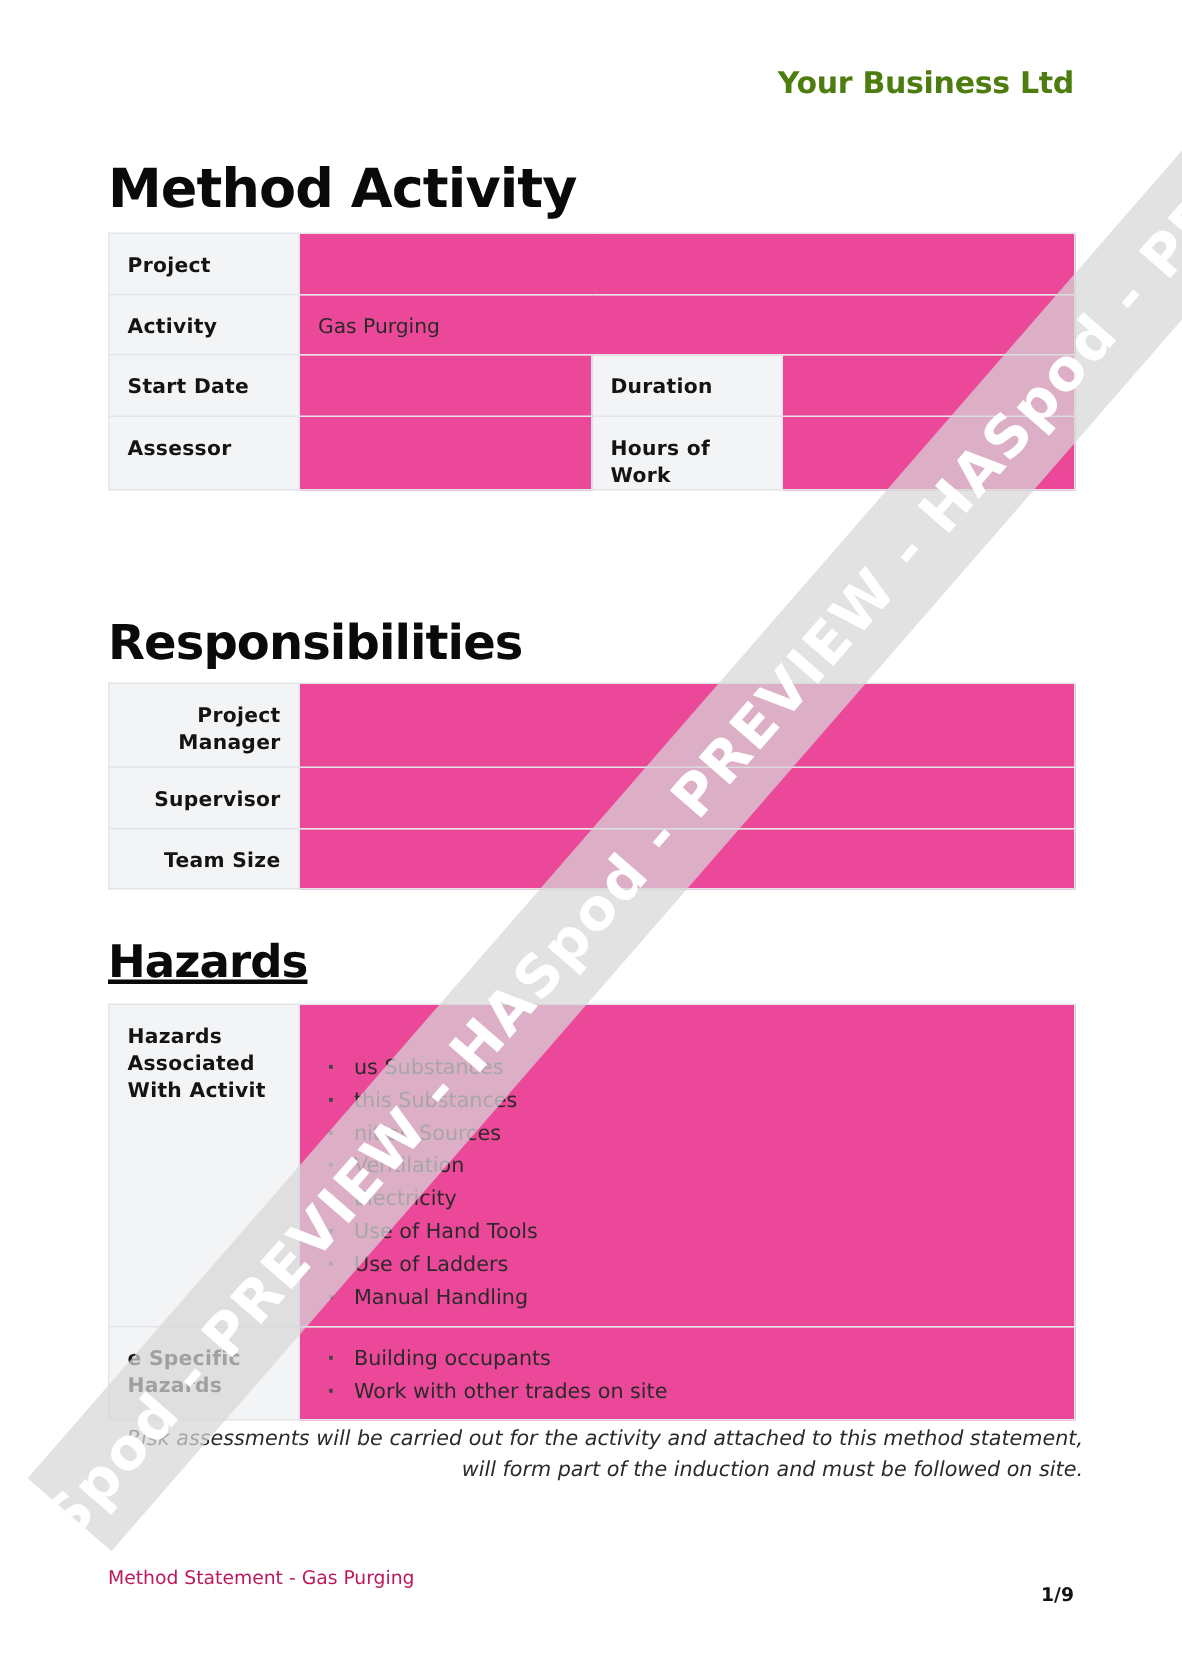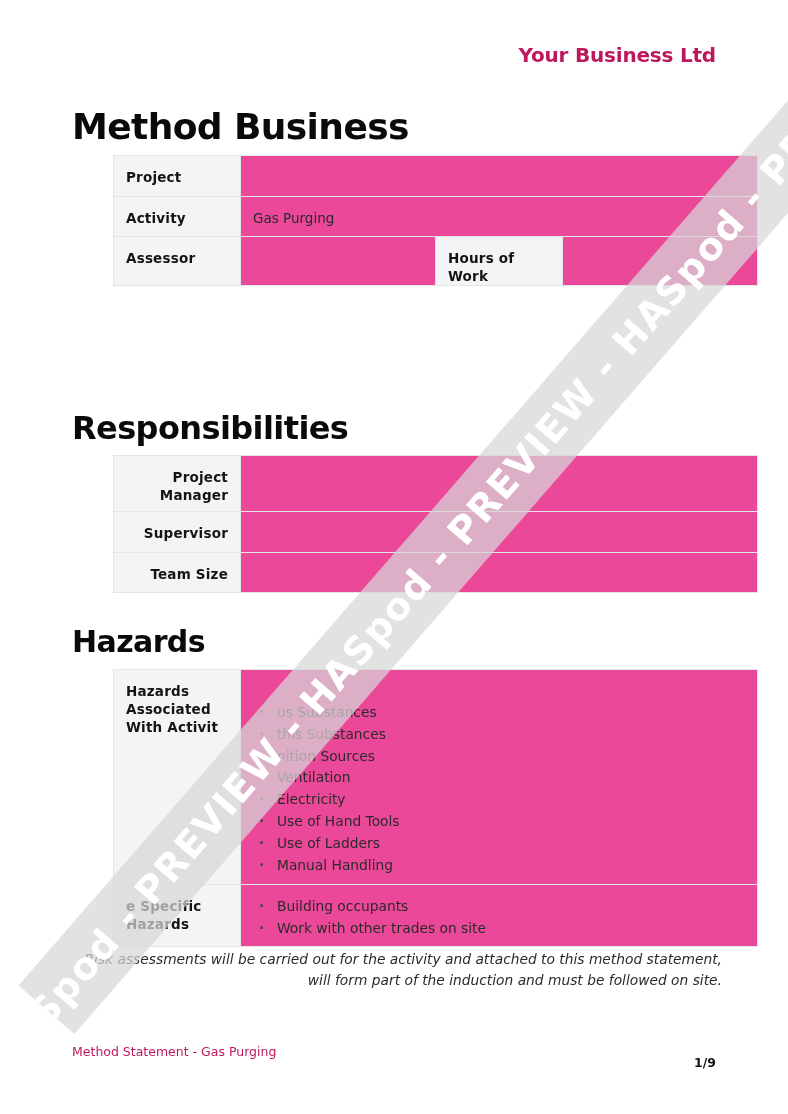--- a/index.html
+++ b/index.html
@@ -1,26 +1,26 @@
 <!DOCTYPE html>
 <html><head>
 <meta charset="utf-8">
 <style>
   * { box-sizing: border-box; margin: 0; padding: 0; }
   html, body { width: 788px; height: 1114px; background: #ffffff; overflow: hidden; }
   body { position: relative; font-family: "DejaVu Sans", "Liberation Sans", sans-serif; color: #111111; }
 
-  .company { position: absolute; right: 72px; top: 43px; font-size: 20px; font-weight: bold; letter-spacing: -0.2px; color: #be185d; }
+  .company { position: absolute; right: 72px; top: 43px; font-size: 20px; font-weight: bold; letter-spacing: -0.2px; color: #4d7c0f; }
 
   .h1 { position: absolute; left: 72px; font-weight: bold; color: #0a0a0a; letter-spacing: -0.6px; }
   .h1.main { top: 106px; font-size: 36px; }
   .h1.resp { top: 409px; font-size: 32px; }
-  .h1.haz  { top: 624px; font-size: 30px; }
+  .h1.haz  { top: 624px; font-size: 30px; text-decoration: underline; }
 
-  table.grid { position: absolute; left: 72px; width: 644px; border-collapse: collapse; table-layout: fixed; margin-left: 41px; }
+  table.grid { position: absolute; left: 72px; width: 644px; border-collapse: collapse; table-layout: fixed; }
   table.grid td { border: 1.5px solid #e3e5e9; vertical-align: top; font-size: 13.5px; }
   td.lbl { background: #f3f4f6; font-weight: bold; font-size: 12.5px; padding: 12px 12px 0 12px; line-height: 18px; color: #141414; letter-spacing: 0.2px; }
   td.val { background: #ec4899; padding: 11px 12px 0 12px; line-height: 20px; color: #2a2a2a; font-size: 13.5px; }
 
   #t1 { top: 155px; }
   #t2 { top: 455px; text-align: right; }
   #t3 { top: 669px; }
 
   ul.blist { list-style: none; padding-top: 2px; }
   ul.blist li { position: relative; padding-left: 24px; line-height: 21.8px; font-size: 13.8px; color: #2a2a2a; }
@@ -32,37 +32,43 @@
   .footer-right { position: absolute; right: 72px; top: 1044px; font-size: 12.5px; font-weight: bold; color: #111; margin-top: 11px; }
 
   .watermark { position: absolute; left: -160px; top: 520px; width: 1200px; height: 74px; background: rgba(215,215,215,0.72); transform: rotate(-49deg); transform-origin: center; display: flex; align-items: center; justify-content: center; pointer-events: none; overflow: hidden; }
   .watermark span { white-space: nowrap; color: #ffffff; font-weight: bold; font-size: 38px; letter-spacing: 1.5px; font-family: "DejaVu Sans", sans-serif; }
 </style>
 </head>
 <body>
 
 <div class="company">Your Business Ltd</div>
 
-<h1 class="h1 main">Method Business</h1>
+<h1 class="h1 main">Method Activity</h1>
 
 <table class="grid" id="t1">
   <colgroup>
       <col style="width:127px">
       <col style="width:195px">
       <col style="width:127px">
       <col style="width:195px">
     </colgroup>
   <tbody>
       <tr style="height:41px">
     <td class="lbl">Project</td>
     <td class="val" colspan="3"></td>
   </tr>
   <tr style="height:40px">
     <td class="lbl">Activity</td>
     <td class="val" colspan="3">Gas Purging</td>
+  </tr>
+  <tr style="height:41px">
+    <td class="lbl">Start Date</td>
+    <td class="val"></td>
+    <td class="lbl">Duration</td>
+    <td class="val"></td>
   </tr>
   <tr style="height:40px">
     <td class="lbl">Assessor</td>
     <td class="val"></td>
     <td class="lbl">Hours of Work</td>
     <td class="val"></td>
   </tr>
 </tbody>
   </table>
 

